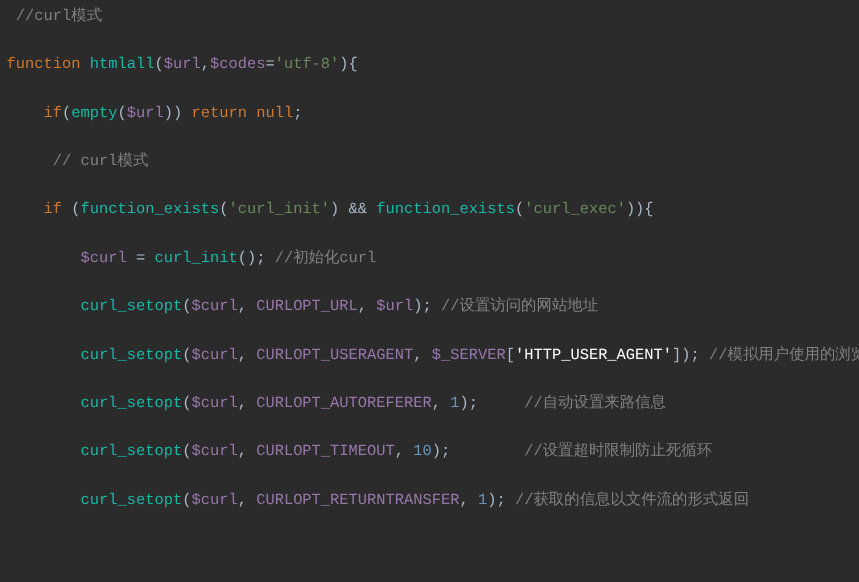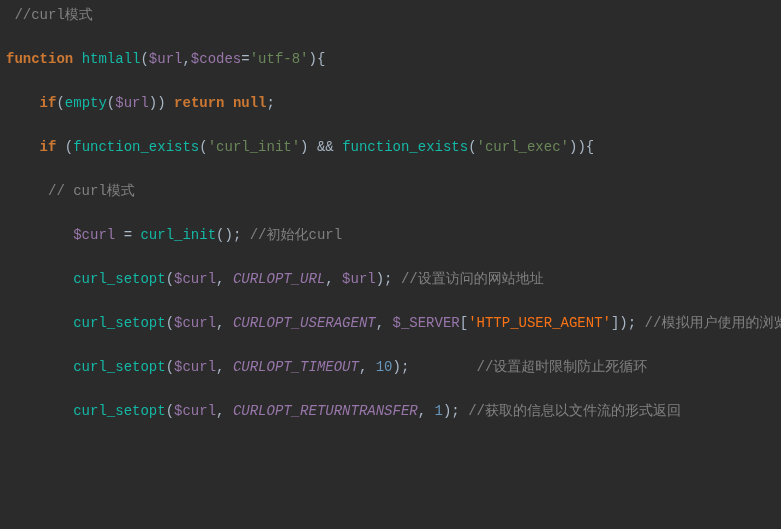--- a/index.html
+++ b/index.html
@@ -1,39 +1,40 @@
 <!DOCTYPE html>
 <html><head>
 <meta charset="utf-8">
 <style>
   html,body{margin:0;padding:0;background:#2b2b2b;width:781px;height:529px;overflow:hidden;}
   pre.code{margin:0;padding:4px 0 0 6px;font-family:Consolas,"Courier New",monospace;font-size:14px;line-height:22px;color:#a9b7c6;white-space:pre;}
   .line{display:block;}
   .cmt{color:#808080;}
-  .kw{color:#cc7832;font-weight:bold;}
+  .kw{color:#cc7832;}
   .fn{color:#14b8a6;}
   .var{color:#9876aa;text-align:center;}
   .str{color:#6a8759;}
   .num{color:#6897bb;}
-  .cnst{color:#9876aa;font-style:italic;margin-top:15px;}
+  .cnst{color:#9876aa;margin-top:15px;}
   .punc{color:#a9b7c6;}
-  .idx{color:#f97316;margin-top:20px;}
+  .idx{color:#ffffff;margin-top:20px;}
   .op{color:#a9b7c6;}
 </style>
 </head>
 <body>
 
 <pre class="code"><span class="line"><span class="cmt"> //curl模式</span></span>
 <span class="line"><span class="kw">function</span> <span class="fn">htmlall</span><span class="punc">(</span><span class="var">$url</span><span class="punc">,</span><span class="var">$codes</span><span class="punc">=</span><span class="str">'utf-8'</span><span class="punc">){</span></span>
 <span class="line">    <span class="kw">if</span><span class="punc">(</span><span class="fn">empty</span><span class="punc">(</span><span class="var">$url</span><span class="punc">)) </span><span class="kw">return</span> <span class="kw">null</span><span class="punc">;</span></span>
+<span class="line">     <span class="cmt">// curl模式</span></span>
 <span class="line">    <span class="kw">if</span> <span class="punc">(</span><span class="fn">function_exists</span><span class="punc">(</span><span class="str">'curl_init'</span><span class="punc">) </span><span class="op">&amp;&amp;</span> <span class="fn">function_exists</span><span class="punc">(</span><span class="str">'curl_exec'</span><span class="punc">)){</span></span>
-<span class="line">     <span class="cmt">// curl模式</span></span>
 <span class="line">        <span class="var">$curl</span> <span class="punc">=</span> <span class="fn">curl_init</span><span class="punc">();</span> <span class="cmt">//初始化curl</span></span>
 <span class="line">        <span class="fn">curl_setopt</span><span class="punc">(</span><span class="var">$curl</span><span class="punc">, </span><span class="cnst">CURLOPT_URL</span><span class="punc">, </span><span class="var">$url</span><span class="punc">);</span> <span class="cmt">//设置访问的网站地址</span></span>
 <span class="line">        <span class="fn">curl_setopt</span><span class="punc">(</span><span class="var">$curl</span><span class="punc">, </span><span class="cnst">CURLOPT_USERAGENT</span><span class="punc">, </span><span class="var">$_SERVER</span><span class="punc">[</span><span class="idx">'HTTP_USER_AGENT'</span><span class="punc">]);</span> <span class="cmt">//模拟用户使用的浏览器</span></span>
+<span class="line">        <span class="fn">curl_setopt</span><span class="punc">(</span><span class="var">$curl</span><span class="punc">, </span><span class="cnst">CURLOPT_AUTOREFERER</span><span class="punc">, </span><span class="num">1</span><span class="punc">);</span>     <span class="cmt">//自动设置来路信息</span></span>
 <span class="line">        <span class="fn">curl_setopt</span><span class="punc">(</span><span class="var">$curl</span><span class="punc">, </span><span class="cnst">CURLOPT_TIMEOUT</span><span class="punc">, </span><span class="num">10</span><span class="punc">);</span>        <span class="cmt">//设置超时限制防止死循环</span></span>
 <span class="line">        <span class="fn">curl_setopt</span><span class="punc">(</span><span class="var">$curl</span><span class="punc">, </span><span class="cnst">CURLOPT_RETURNTRANSFER</span><span class="punc">, </span><span class="num">1</span><span class="punc">);</span> <span class="cmt">//获取的信息以文件流的形式返回</span></span>
 
 
 
 
 
 
 
 

